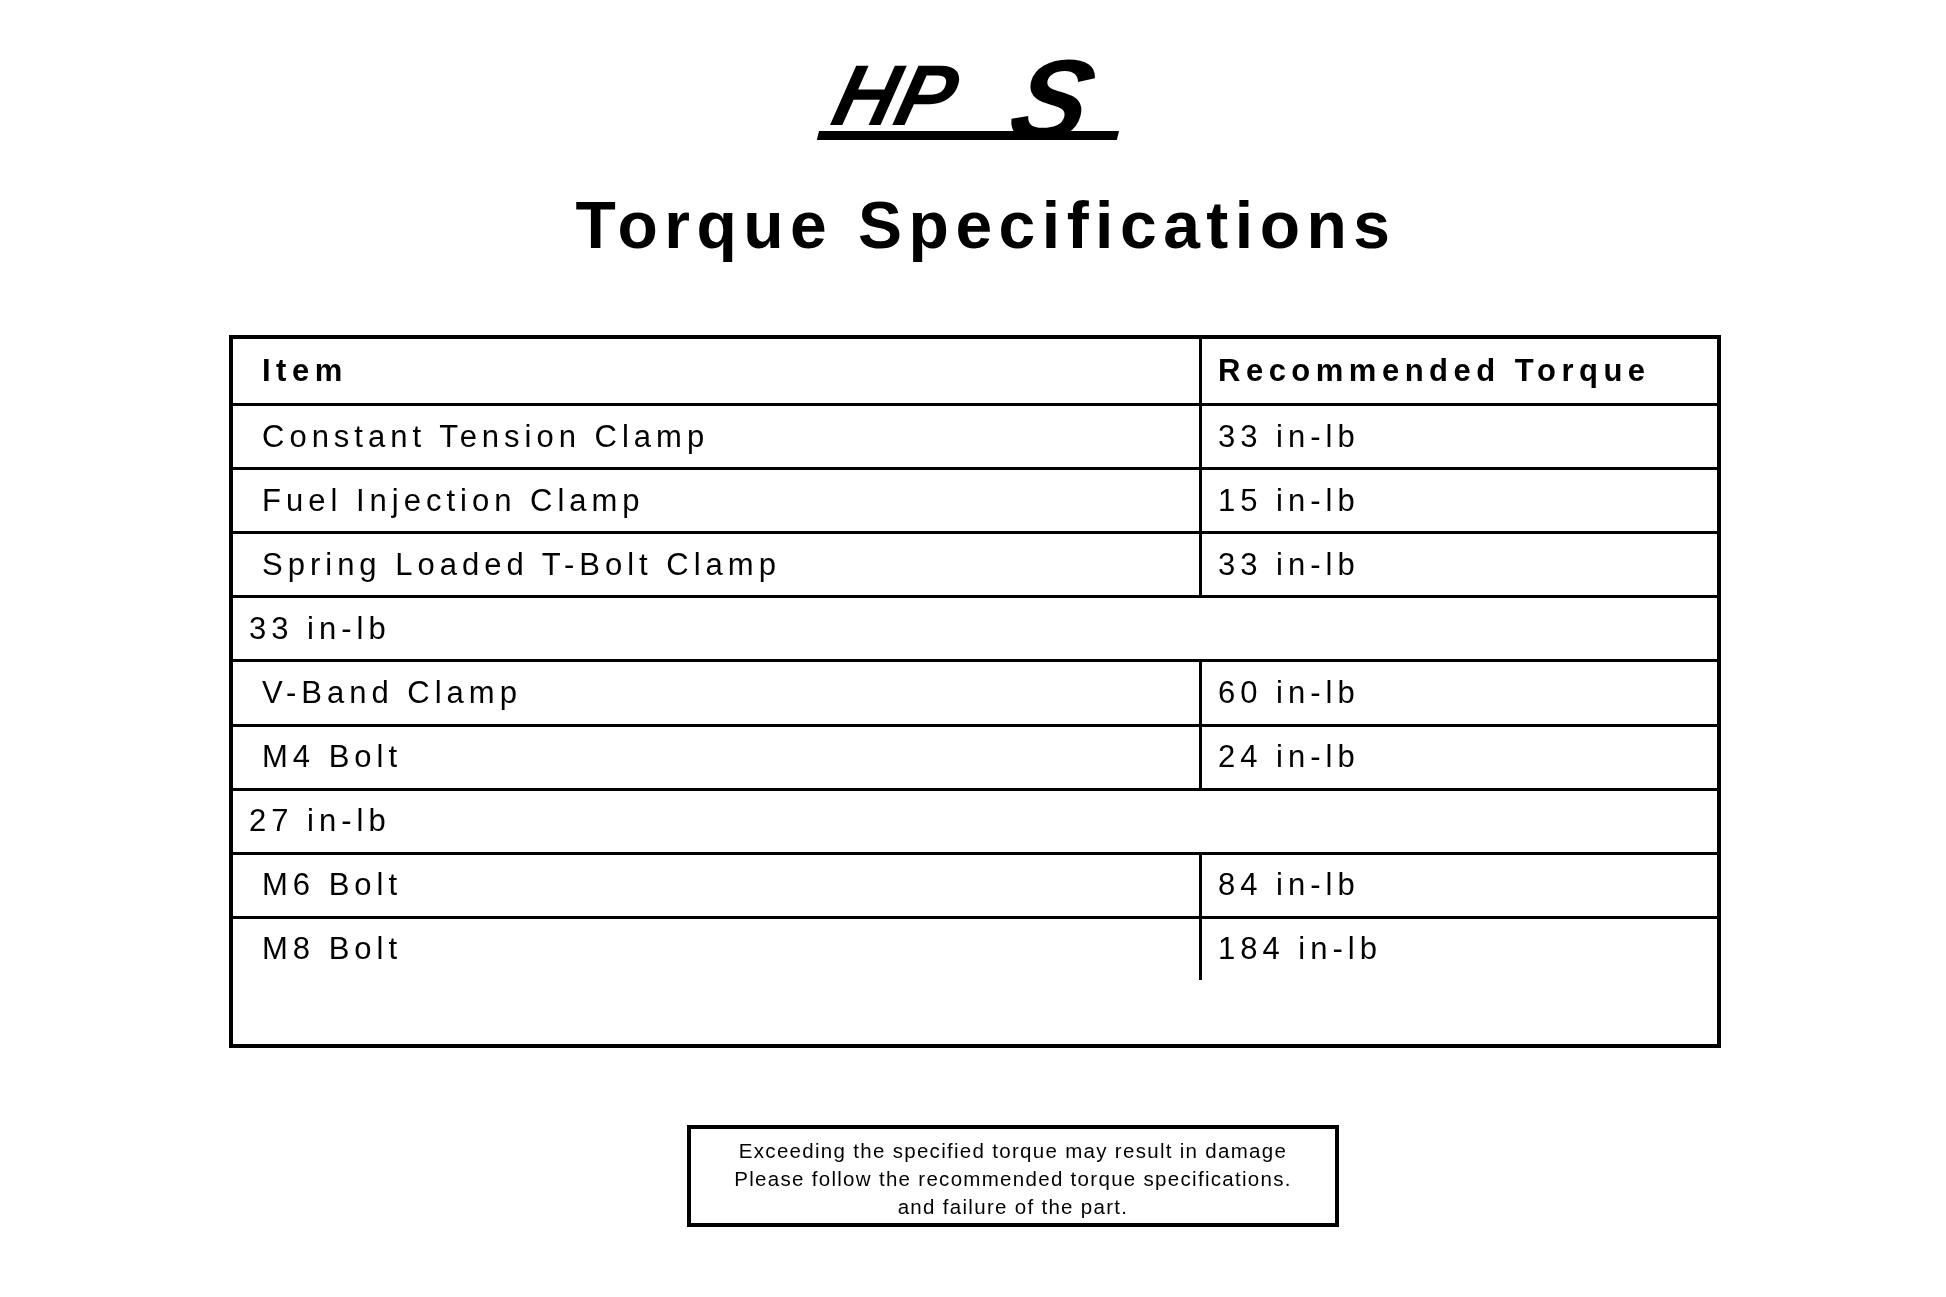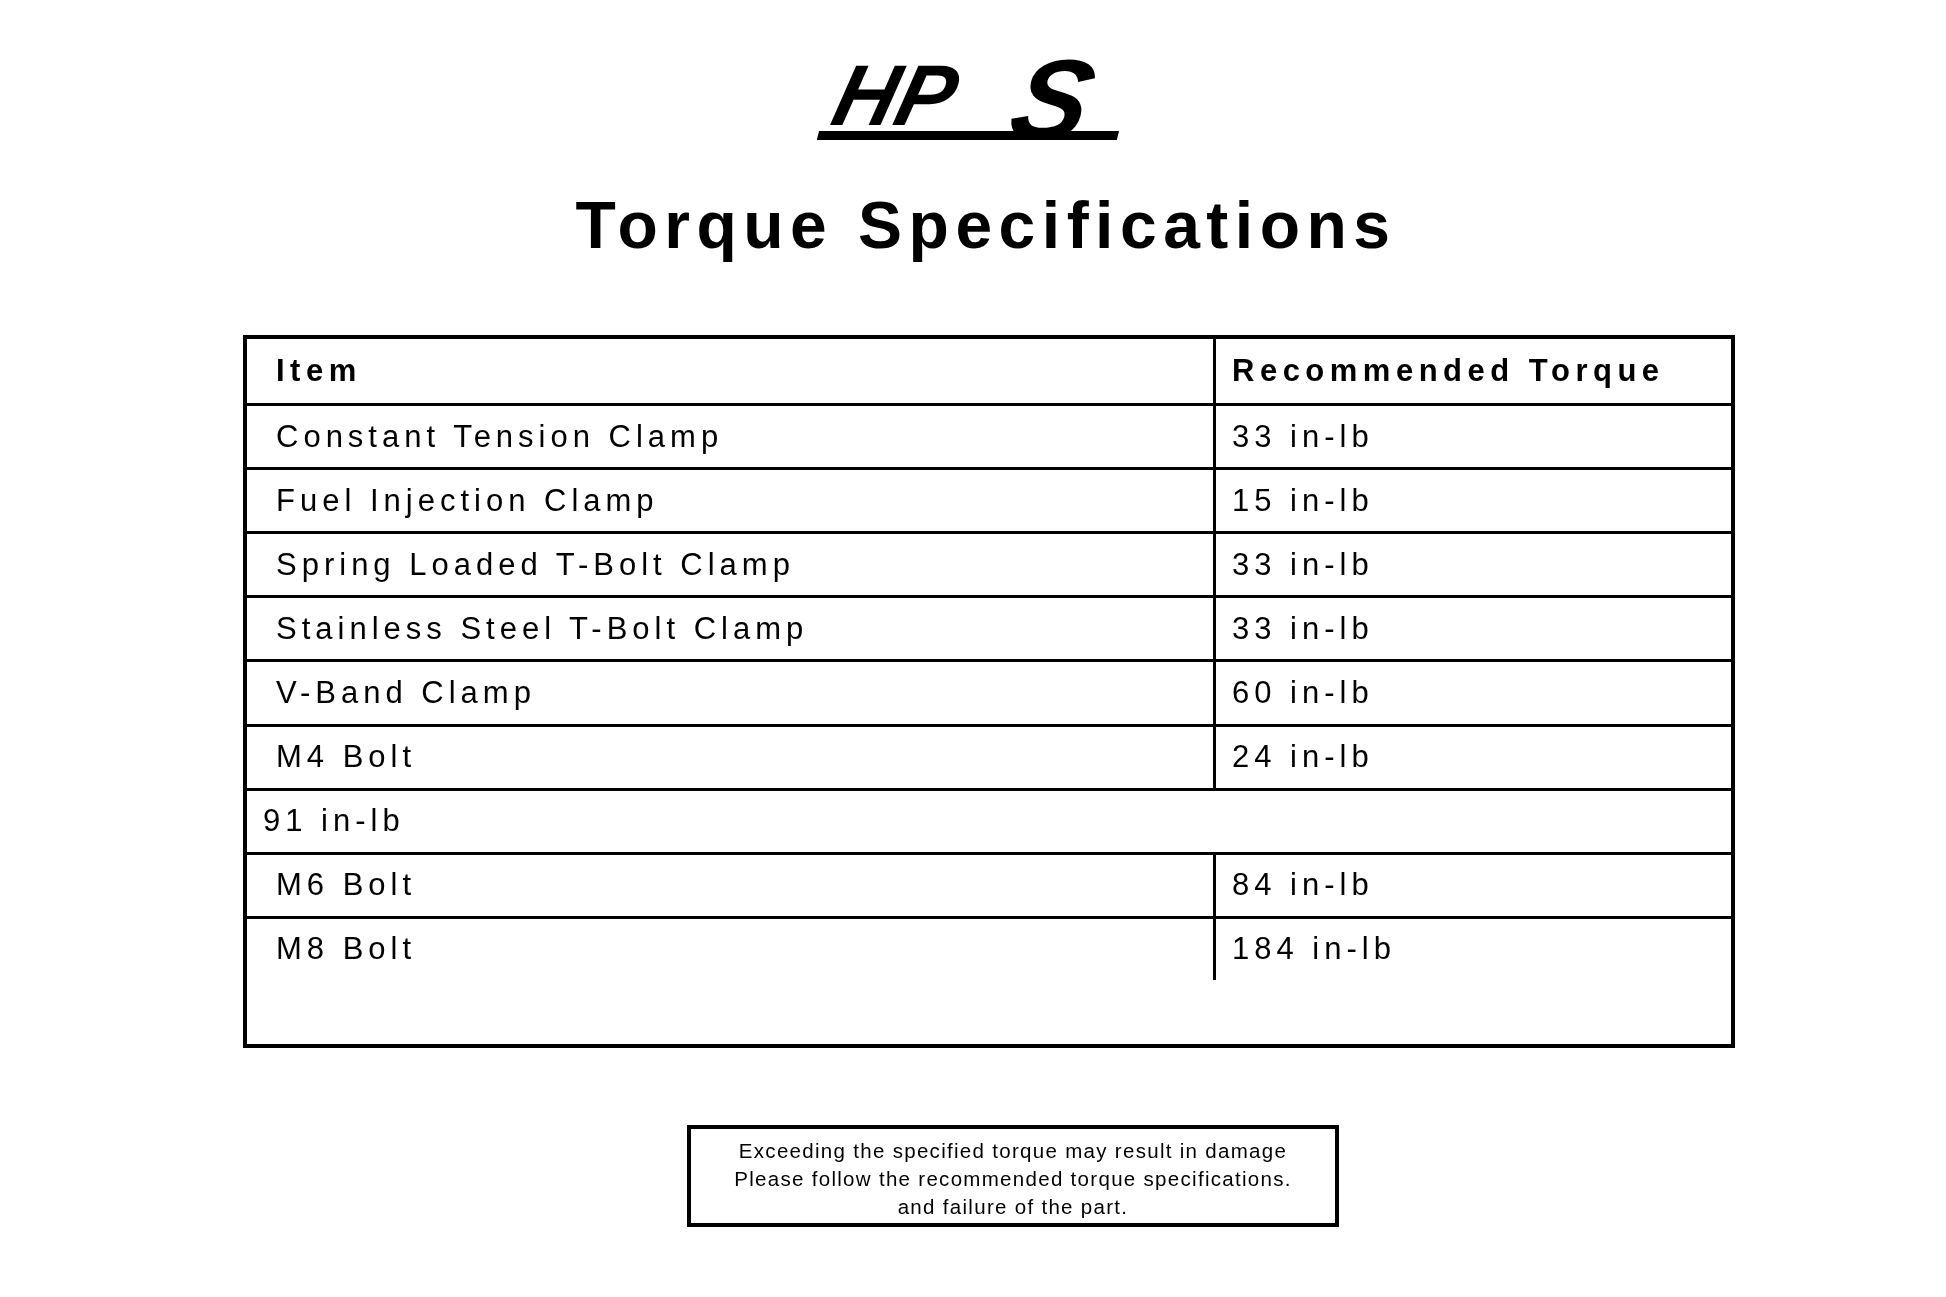--- a/index.html
+++ b/index.html
@@ -37,21 +37,21 @@
     font-weight: 700;
     letter-spacing: 6.5px;
     line-height: 79px;
     color: #000000;
     white-space: nowrap;
   }
 
   
   .spec-table {
     position: absolute;
-    left: 243px;
+    left: 229px;
     top: 335px;
     width: 1492px;
     height: 713px;
     box-sizing: border-box;
     border: 4px solid #000000;
     display: grid;
     grid-template-rows: repeat(11, 1fr);
     background: #ffffff;
   }
   .tr {
@@ -134,33 +134,32 @@
     </div>
     <div class="tr">
       <div class="td item">Fuel Injection Clamp</div>
       <div class="td val">15 in-lb</div>
     </div>
     <div class="tr">
       <div class="td item">Spring Loaded T-Bolt Clamp</div>
       <div class="td val">33 in-lb</div>
     </div>
     <div class="tr">
-      <div class="td item">Stainless Steel T-Bolt Clamp</div>
       <div class="td val">33 in-lb</div>
     </div>
     <div class="tr">
       <div class="td item">V-Band Clamp</div>
       <div class="td val">60 in-lb</div>
     </div>
     <div class="tr">
       <div class="td item">M4 Bolt</div>
       <div class="td val">24 in-lb</div>
     </div>
     <div class="tr">
-      <div class="td val">91 in-lb</div>
+      <div class="td val">27 in-lb</div>
     </div>
     <div class="tr">
       <div class="td item">M6 Bolt</div>
       <div class="td val">84 in-lb</div>
     </div>
     <div class="tr">
       <div class="td item">M8 Bolt</div>
       <div class="td val">184 in-lb</div>
     </div>
   </div>

